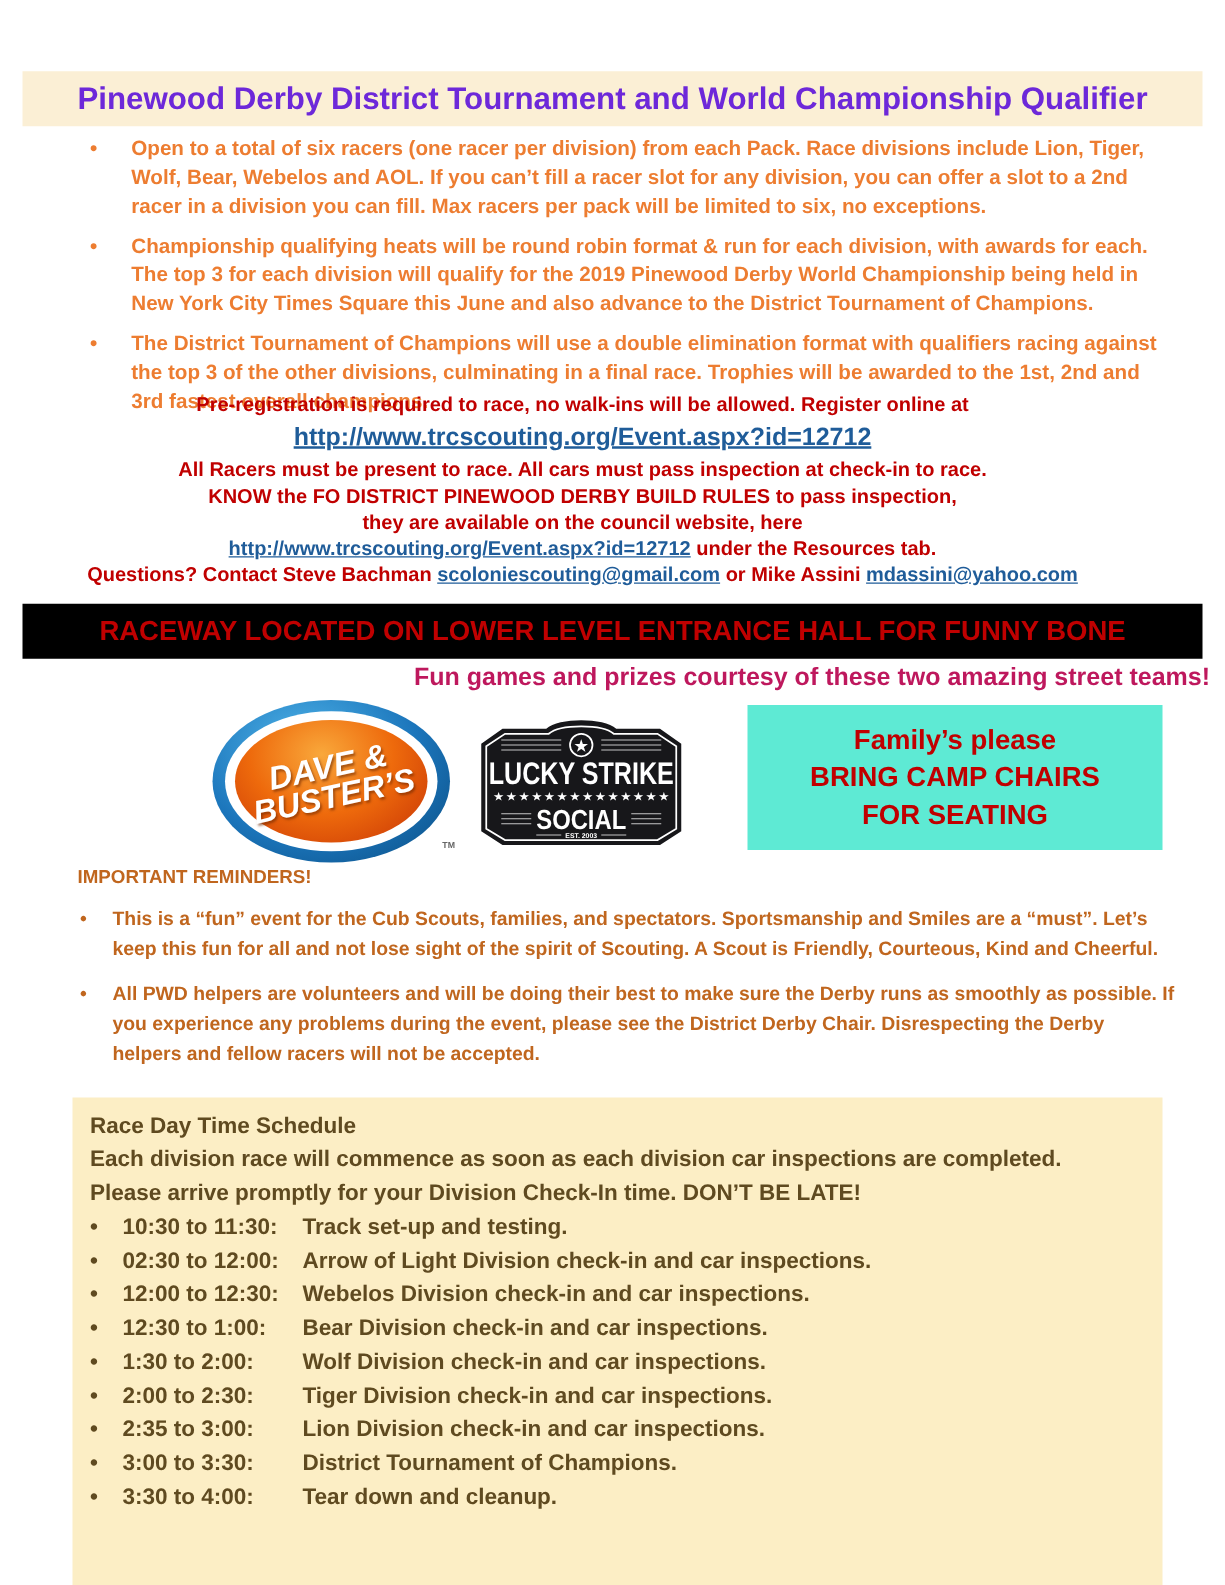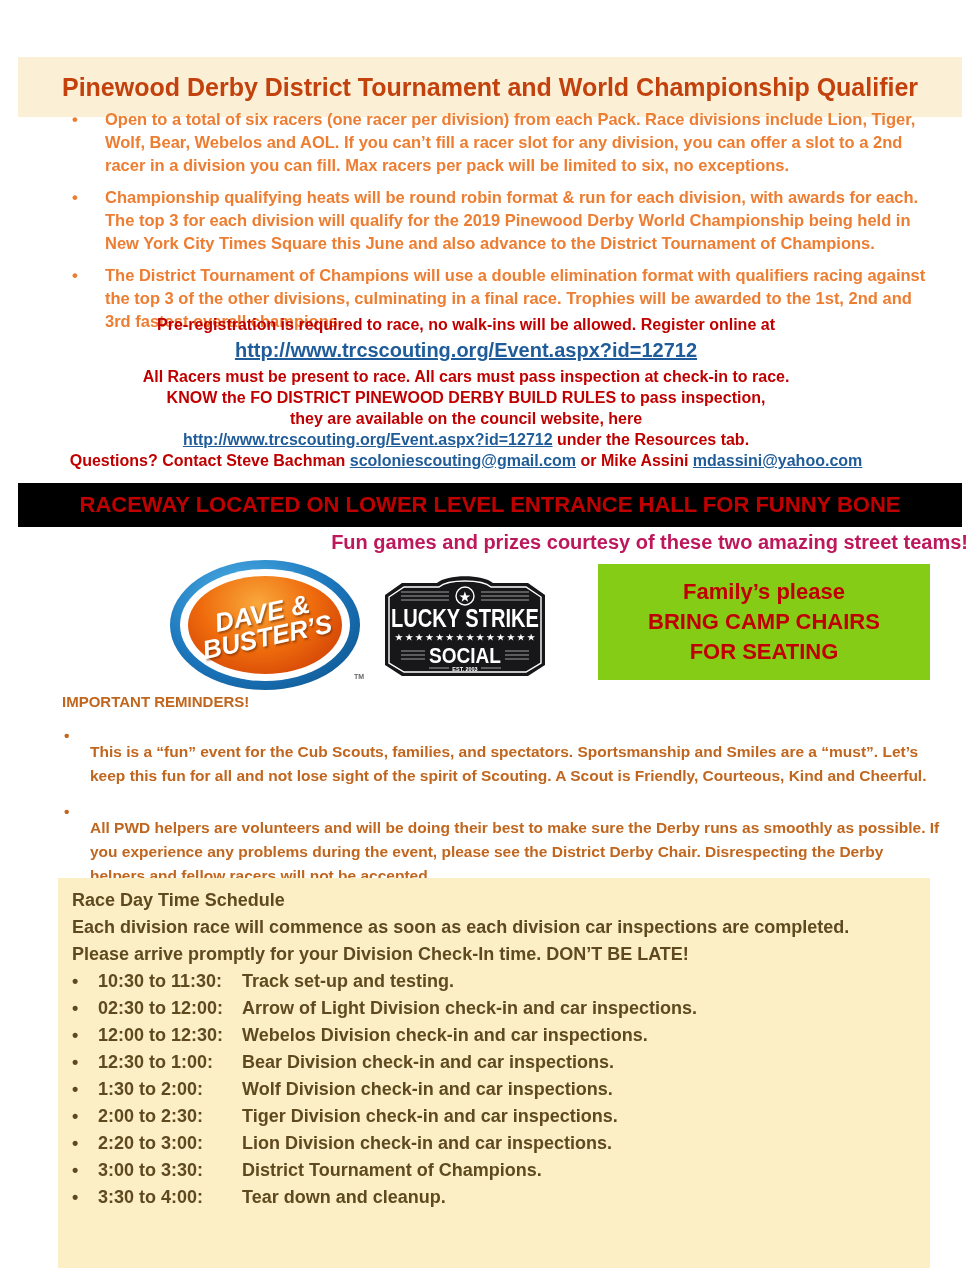--- a/index.html
+++ b/index.html
@@ -4,22 +4,22 @@
 <style>
   * { margin:0; padding:0; box-sizing:border-box; }
   body { background:#ffffff; }
   .page {
     position:relative; width:980px; height:1268px; background:#ffffff;
     font-family:"Liberation Sans", sans-serif; font-weight:bold; margin:0 auto;
     overflow:hidden;
   }
   
   .title-banner {
-    position:absolute; left:18px; top:57px; width:944px; height:60px;
-    background:#FBEFD5; color:#c2410c; font-size:25px;
+    position:absolute; left:18px; top:57px; width:944px; height:44px;
+    background:#FBEFD5; color:#6d28d9; font-size:25px;
     display:flex; align-items:center; justify-content:center; text-align:center;
   }
   
   .intro { position:absolute; left:58px; top:108px; width:884px;
     color:#ED7D31; font-size:16.5px; line-height:23px; }
   .intro-item { display:flex; margin-bottom:9px; }
   .intro-dot { width:47px; padding-left:14px; }
   .intro-text { flex:1; }
   
   .registration { position:absolute; left:0; top:314px; width:932px;
@@ -46,30 +46,30 @@
     background:radial-gradient(ellipse at 45% 28%, #F9A83B 0%, #EE6A0C 48%, #D74A08 78%, #B93B05 100%);
     display:flex; align-items:center; justify-content:center; }
   .db-text { transform:rotate(-12deg); color:#ffffff; font-style:italic;
     font-size:26px; line-height:24px; text-align:center; letter-spacing:0;
     text-shadow:1px 2px 2px rgba(110,40,0,.6); }
   .db-tm { position:absolute; right:-4px; bottom:10px; font-size:7px; color:#666; font-style:normal; }
   
   .ls-logo { position:absolute; left:377px; top:572px; }
   
   .camp-box { position:absolute; left:598px; top:564px; width:332px; height:116px;
-    background:#84cc16; color:#C00000; font-size:22px; line-height:30px;
+    background:#5eead4; color:#C00000; font-size:22px; line-height:30px;
     display:flex; flex-direction:column; align-items:center; justify-content:center;
     text-align:center; }
   
   .rem-heading { position:absolute; left:62px; top:693px; color:#C0661E; font-size:15px; }
   .reminders { position:absolute; left:60px; top:724px; width:880px;
     color:#C0661E; font-size:15.5px; line-height:24px; }
   .rem-item { display:flex; margin-bottom:12px; }
   .rem-dot { width:30px; padding-left:4px; }
-  .rem-text { flex:1;margin-top:16px; }
+  .rem-text { flex:1; }
   
   .schedule { position:absolute; left:58px; top:878px; width:872px; height:422px;
     background:#FCEEC5; color:#5F4A20; padding:9px 14px; font-size:18px; line-height:27px; }
   .sched-row { display:flex; }
   .sched-dot { width:26px; }
   .sched-time { width:144px; }
   .sched-act { flex:1; }
 </style>
 </head>
 <body>
@@ -211,21 +211,21 @@
         </div>
 
         <div class="sched-row">
           <span class="sched-dot">•</span>
           <span class="sched-time">2:00 to 2:30:</span>
           <span class="sched-act">Tiger Division check-in and car inspections.</span>
         </div>
 
         <div class="sched-row">
           <span class="sched-dot">•</span>
-          <span class="sched-time">2:20 to 3:00:</span>
+          <span class="sched-time">2:35 to 3:00:</span>
           <span class="sched-act">Lion Division check-in and car inspections.</span>
         </div>
 
         <div class="sched-row">
           <span class="sched-dot">•</span>
           <span class="sched-time">3:00 to 3:30:</span>
           <span class="sched-act">District Tournament of Champions.</span>
         </div>
 
         <div class="sched-row">

